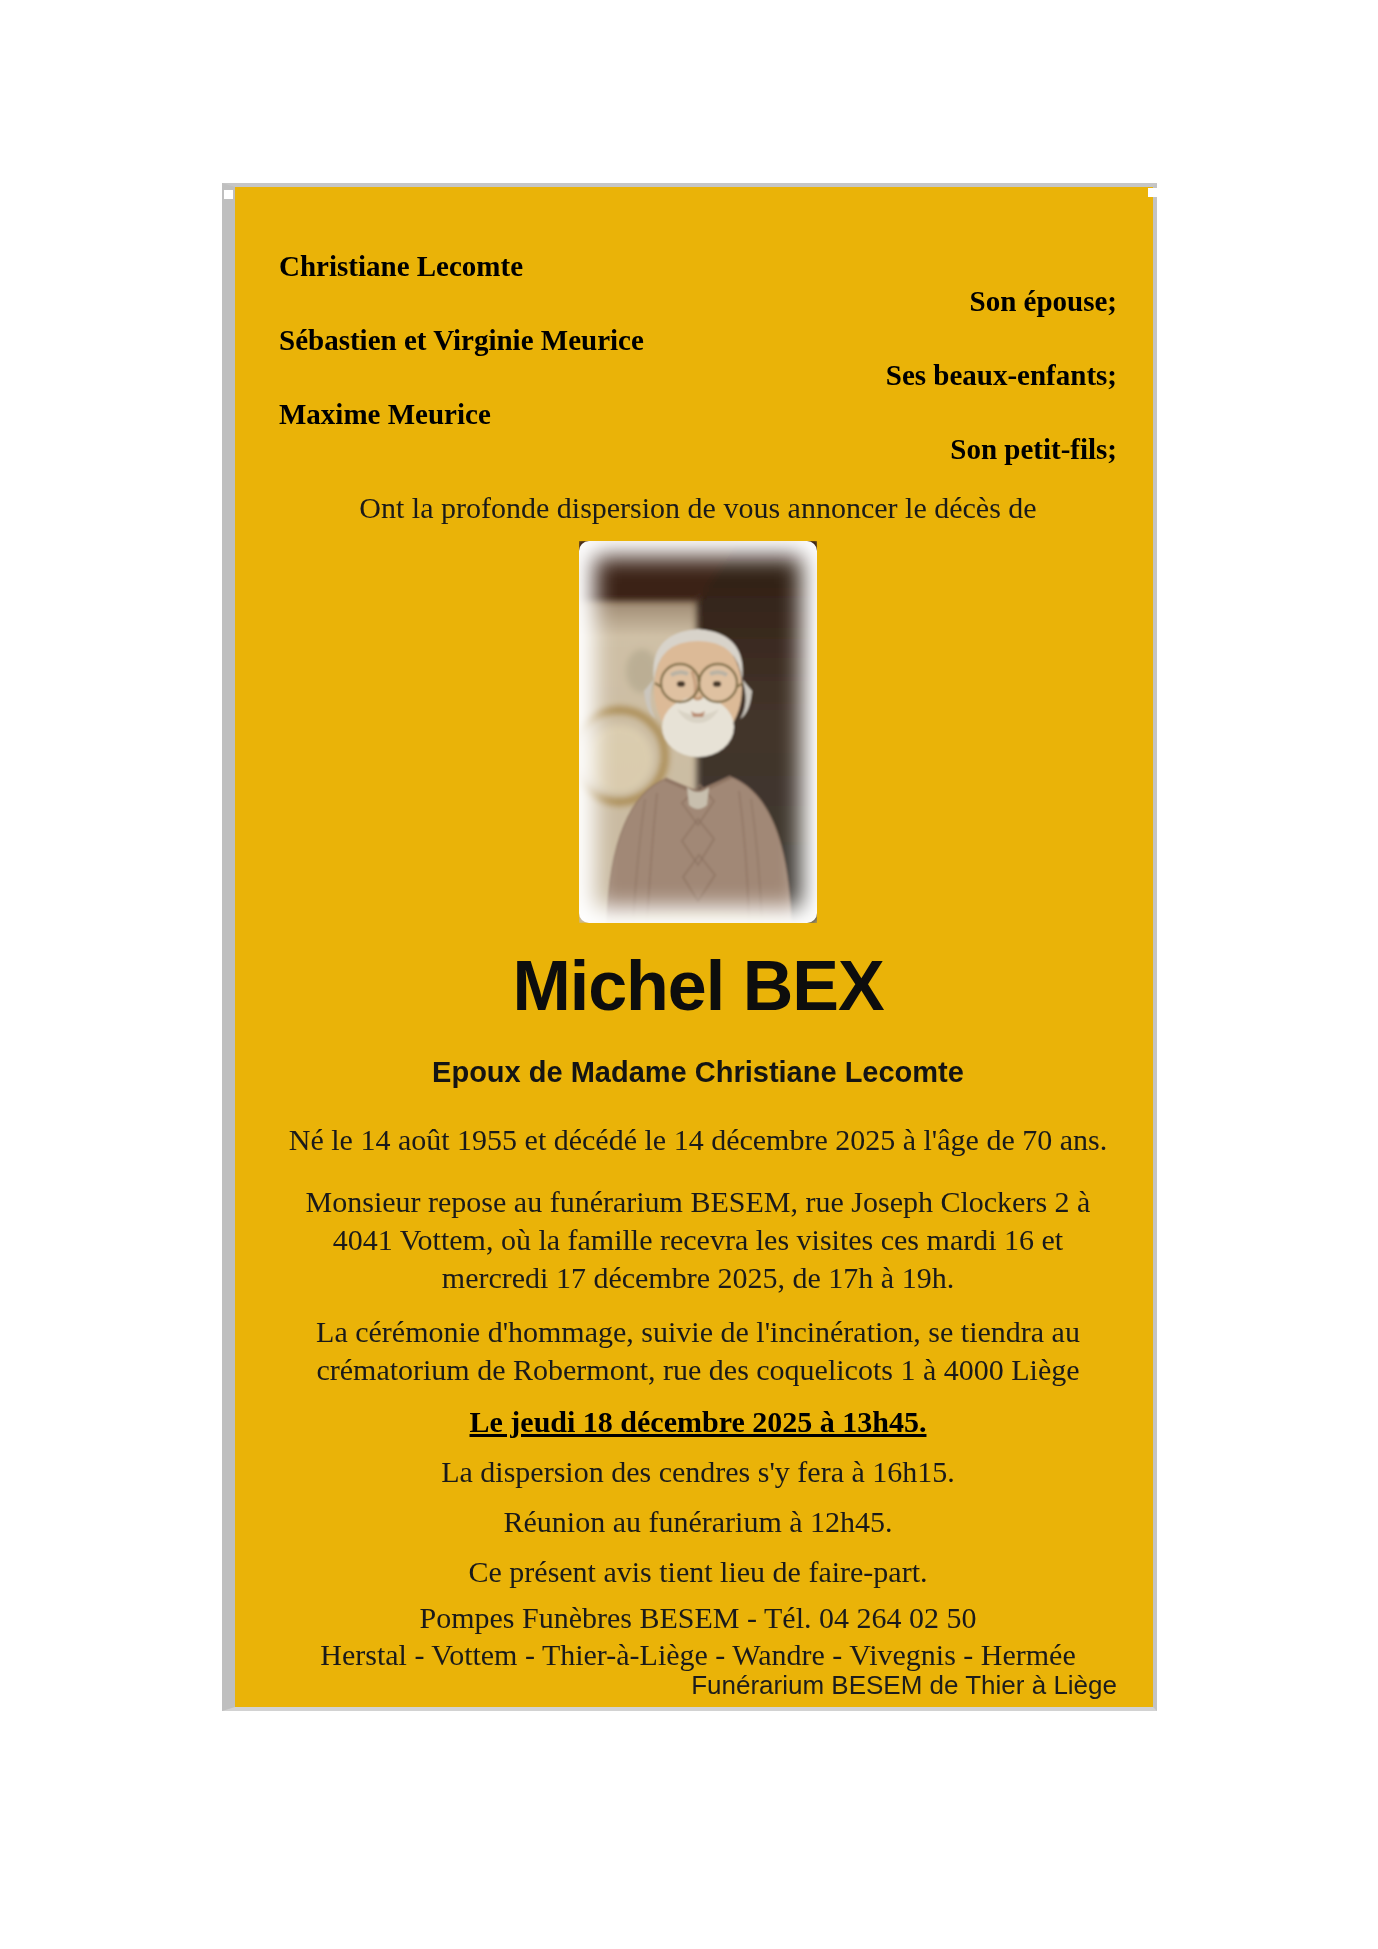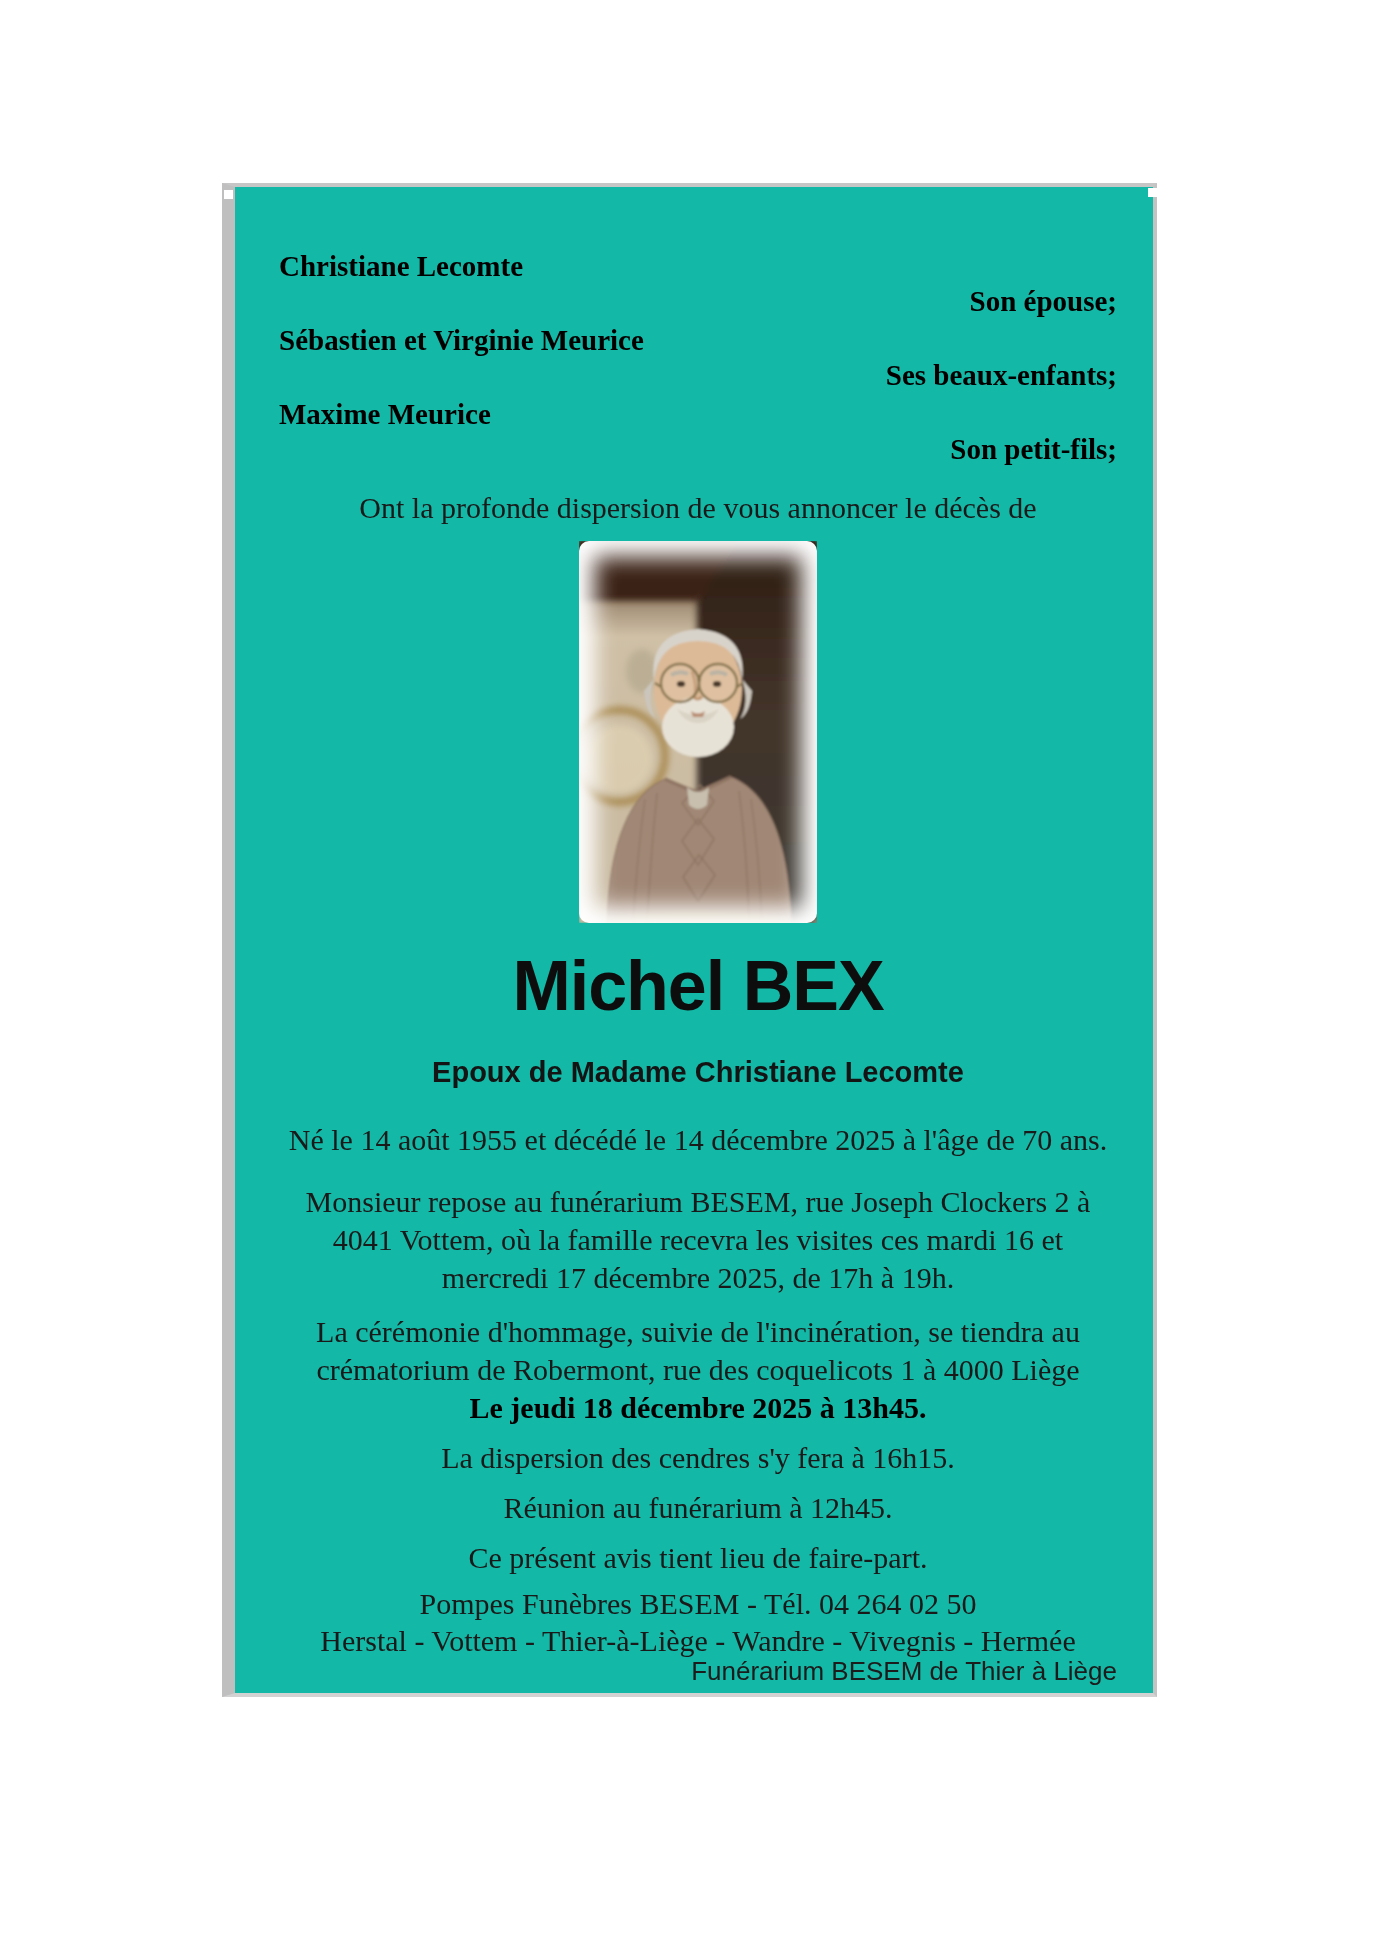--- a/index.html
+++ b/index.html
@@ -18,21 +18,21 @@
   .page {
     position: absolute;
     left: 222px;
     top: 183px;
     width: 935px;
     box-sizing: border-box;
     border-top: 4px solid #c6c6c6;
     border-right: 4px solid #c3c3c3;
     border-bottom: 4px solid #d2d2d2;
     border-left: 13px solid #bfbfbf;
-    background: #14b8a6;
+    background: #eab308;
     padding: 62px 36px 8px 44px;
   }
   .notch {
     position: absolute;
     background: #ffffff;
     width: 9px;
     height: 9px;
   }
   .notch-left  { left: -11px; top: 3px; }
   .notch-right { right: -4px; top: 1px; }
@@ -95,21 +95,21 @@
 
   .body-par {
     font: 30px/38px "Liberation Serif", serif;
     text-align: center;
     color: #1a1a1a;
     margin: 0;
   }
   .p1 { margin-top: 32px; }
   .p2 { margin-top: 24px; }
   .p3 { margin-top: 16px; }
-  .p4 { font-weight: bold; color: #000; }
+  .p4 { margin-top: 14px; font-weight: bold; text-decoration: underline; color: #000; }
   .p5 { margin-top: 12px; }
   .p6 { margin-top: 12px; }
   .p7 { margin-top: 12px; font-family: Liberation Serif, serif; }
 
   .footer-par {
     font: 30px/37px "Liberation Serif", serif;
     text-align: center;
     color: #1a1a1a;
     margin-top: 8px;
   }

